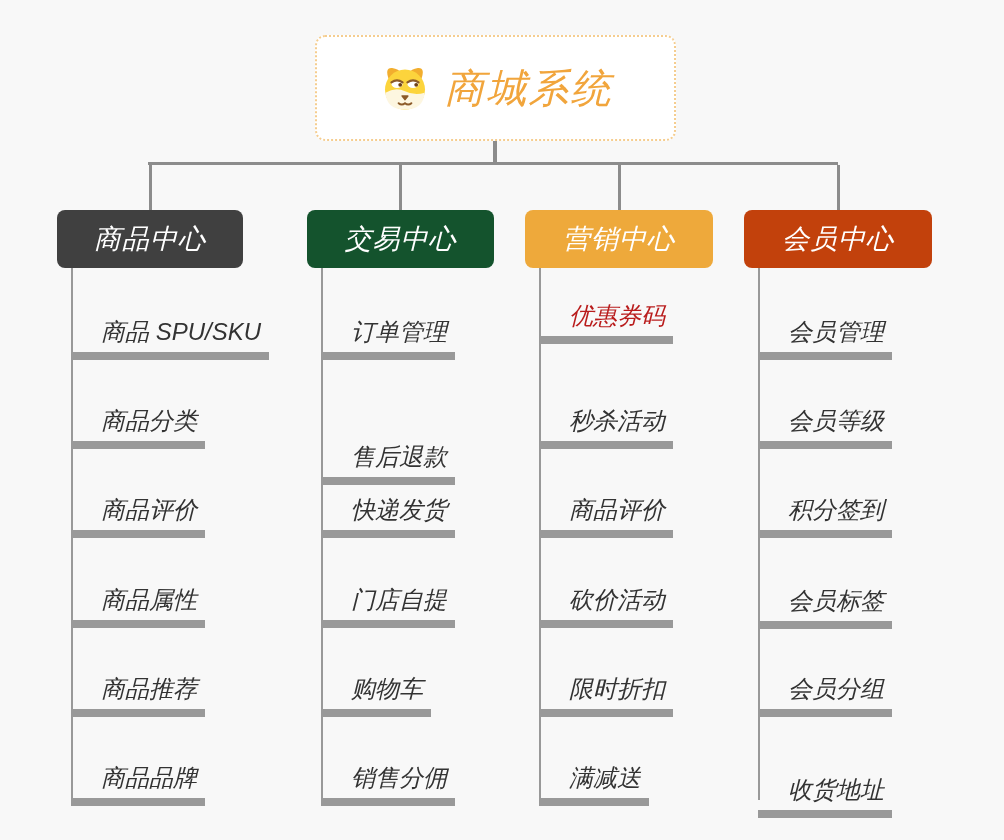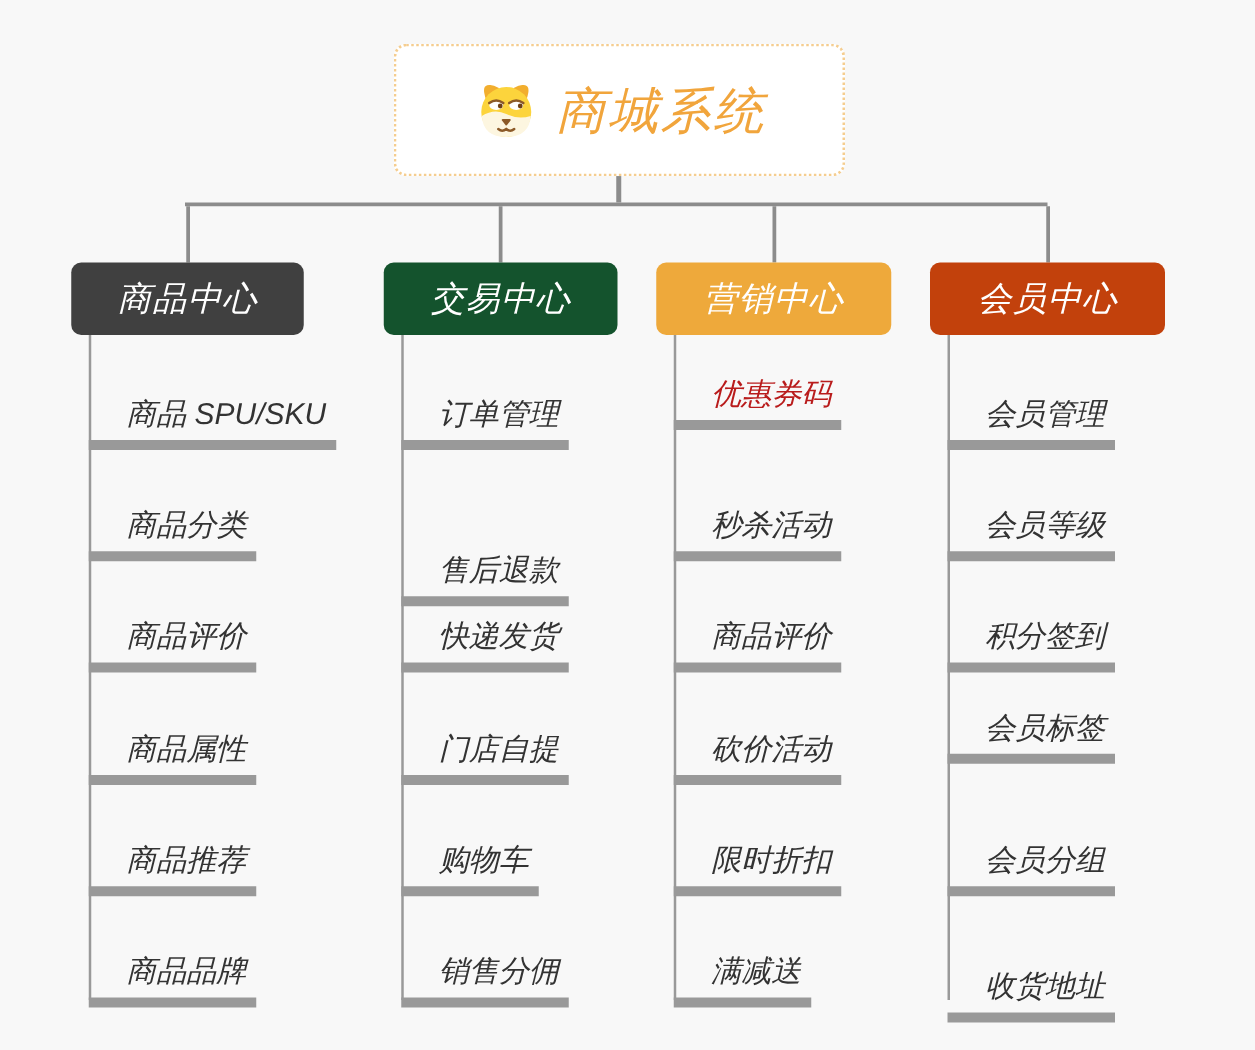--- a/index.html
+++ b/index.html
@@ -133,18 +133,18 @@
       <div class="subtopic" style="left: 539px; top: 670.8px; color: rgb(51, 51, 51); border-bottom-color: rgb(153, 153, 153);">限时折扣</div>
       <div class="subtopic" style="left: 539px; top: 760px; color: rgb(51, 51, 51); border-bottom-color: rgb(153, 153, 153);">满减送</div>
       <div class="line" style="left: 836.5px; top: 165px; width: 3px; height: 45px;"></div>
       <div class="branch-box" style="left: 744px; top: 210px; width: 188px; background: #c2410c;">
         <span>会员中心</span>
       </div>
       <div class="line subline" style="left: 758px; top: 268px; width: 2px; height: 532px; background: rgb(153, 153, 153);"></div>
       <div class="subtopic" style="left: 758px; top: 314px; color: rgb(51, 51, 51); border-bottom-color: rgb(153, 153, 153);">会员管理</div>
       <div class="subtopic" style="left: 758px; top: 403.2px; color: rgb(51, 51, 51); border-bottom-color: rgb(153, 153, 153);">会员等级</div>
       <div class="subtopic" style="left: 758px; top: 492.4px; color: rgb(51, 51, 51); border-bottom-color: rgb(153, 153, 153);">积分签到</div>
-      <div class="subtopic" style="left: 758px; top: 565px; color: rgb(51, 51, 51); border-bottom-color: rgb(153, 153, 153);">会员标签</div>
+      <div class="subtopic" style="left: 758px; top: 583px; color: rgb(51, 51, 51); border-bottom-color: rgb(153, 153, 153);">会员标签</div>
       <div class="subtopic" style="left: 758px; top: 670.8px; color: rgb(51, 51, 51); border-bottom-color: rgb(153, 153, 153);">会员分组</div>
       <div class="subtopic" style="left: 758px; top: 760px; color: rgb(51, 51, 51); border-bottom-color: rgb(153, 153, 153); margin-top: 12px;">收货地址</div>
     </div>
 
 </div>
 
 </body></html>

